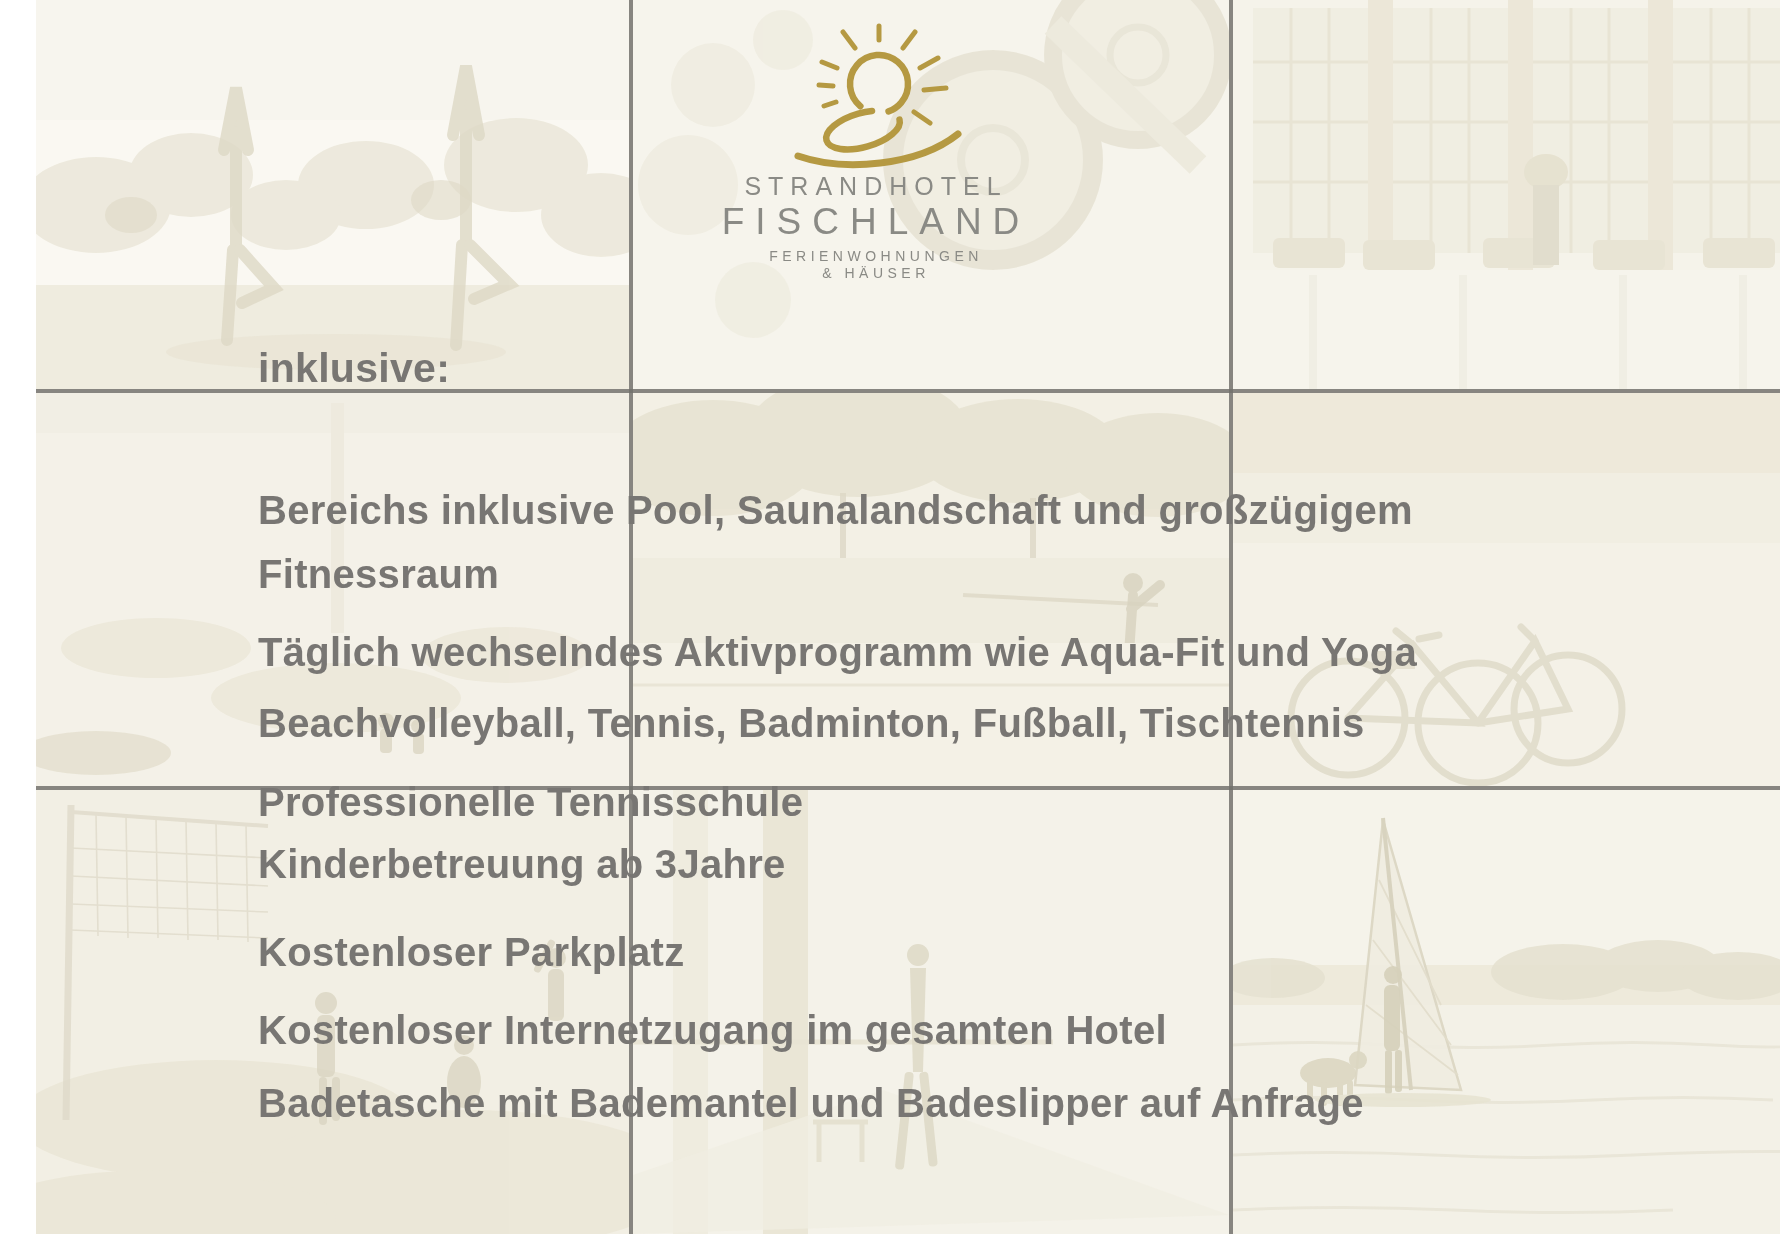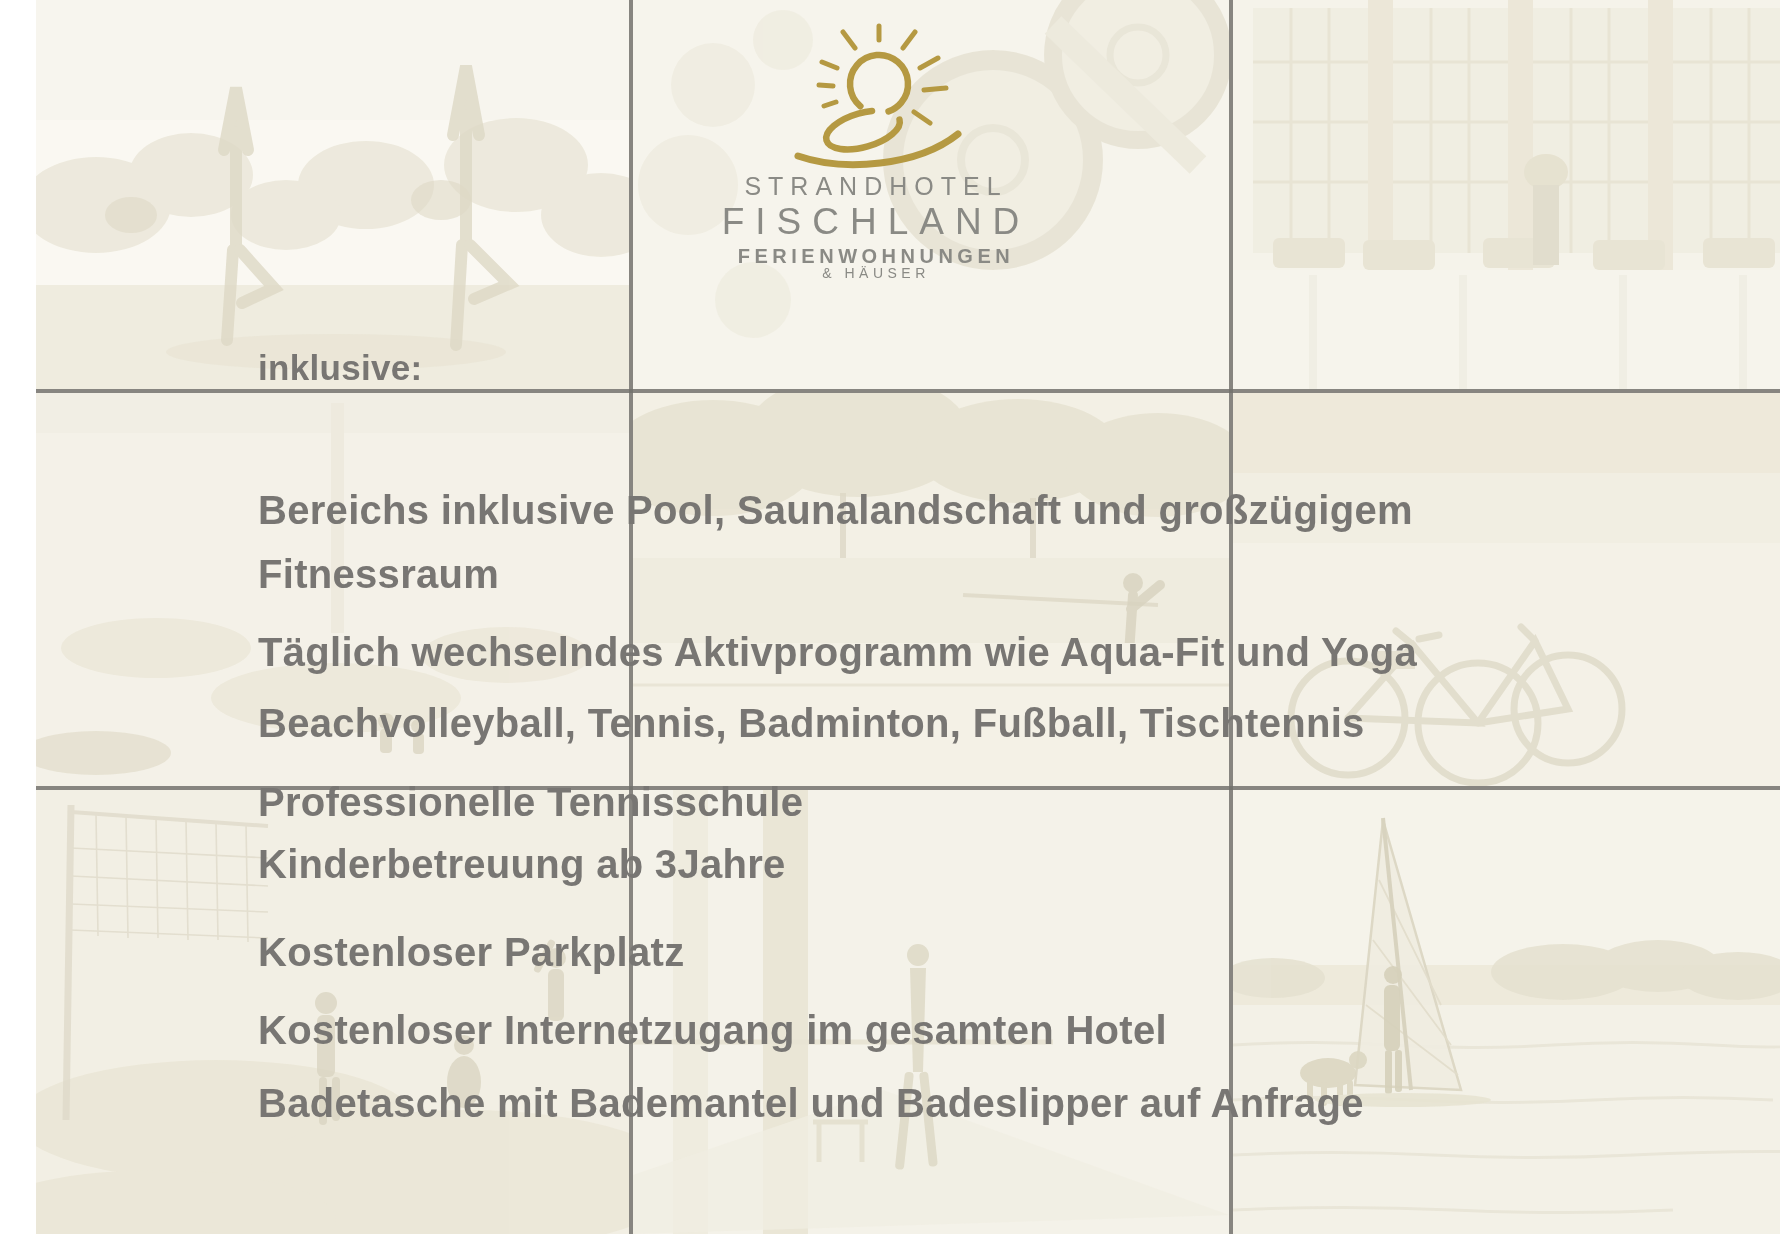--- a/index.html
+++ b/index.html
@@ -16,26 +16,26 @@
   .cell{position:absolute; overflow:hidden; z-index:1;}
   .cell svg{display:block;}
   .gridline{position:absolute; background:var(--line); z-index:5; opacity:.85;}
   .gl-h{left:0; width:1780px; height:4px;}
   .gl-v{top:0; height:1234px; width:4px;}
   .txt{
     position:absolute; left:222px; white-space:nowrap; z-index:10;
     color:var(--text); font-weight:bold; letter-spacing:.3px;
   }
   .txt.body{font-size:40px; line-height:48px;}
-  .txt.head{font-size:35px; line-height:40px;}
+  .txt.head{font-size:41px; line-height:40px;}
   .logo{position:absolute; left:640px; top:22px; width:400px; z-index:8; text-align:center; color:var(--logogray);}
   .logo-mark{margin:0 auto; display:block;}
   .logo-name1{font-size:25px; letter-spacing:7px; line-height:28px; margin-top:2px;}
   .logo-name2{font-size:37px; letter-spacing:11px; line-height:40px; margin-top:2px;}
-  .logo-sub{font-size:20px; letter-spacing:4.5px; line-height:17px; margin-top:6px;font-weight:bold;}
+  .logo-sub{font-size:14px; letter-spacing:4.5px; line-height:17px; margin-top:6px;}
   .logo-sub2{font-size:14px; letter-spacing:4.5px; line-height:17px;}
 </style>
 </head>
 <body>
 
 <div class="page">
 
   <div class="cell" style="left:0;top:0;width:593px;height:389px;">
     <svg width="593" height="389" viewBox="0 0 593 389">
       <rect width="593" height="120" fill="#f7f5ee"></rect>

